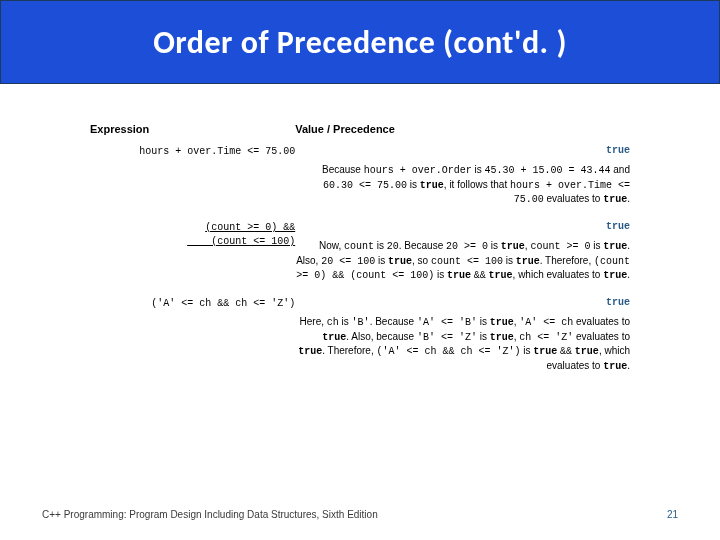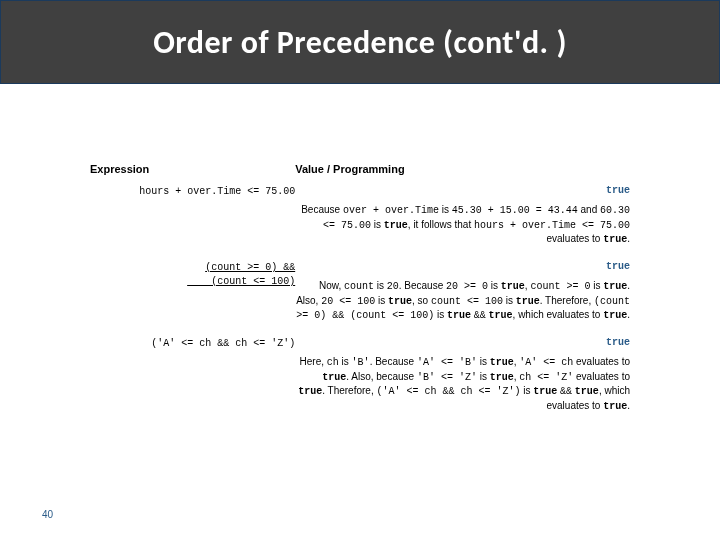--- a/index.html
+++ b/index.html
@@ -7,21 +7,21 @@
     width: 720px;
     height: 540px;
     background: #ffffff;
     font-family: Arial, Helvetica, sans-serif;
     position: relative;
     overflow: hidden;
   }
   .title-bar {
     width: 100%;
     height: 84px;
-    background: #404040;
+    background: #1d4ed8;
     border: 1px solid #1b3a5c;
     display: flex;
     align-items: center;
     justify-content: center;
   }
   .title-bar h1 {
     color: #ffffff;
     font-family: "Segoe UI", Calibri, Arial, sans-serif;
     font-weight: 700;
     font-size: 32px;
@@ -30,21 +30,20 @@
   .content {
     padding: 38px 90px 0 90px;
     font-size: 10px;
     color: #000;
     line-height: 1.35;
   }
   table.expr {
     width: 100%;
     border-collapse: collapse;
     table-layout: fixed;
-    margin-top: 40px;
   }
   table.expr col.left { width: 38%; }
   table.expr col.right { width: 62%; }
   table.expr th {
     text-align: left;
     font-weight: 700;
     font-family: Arial, sans-serif;
     font-size: 11px;
     padding-bottom: 4px;
   }
@@ -87,29 +86,29 @@
 
 <div class="content">
   <table class="expr">
     <colgroup>
         <col class="left">
         <col class="right">
       </colgroup>
     <thead>
       <tr>
         <th>Expression</th>
-        <th>Value / Programming</th>
+        <th>Value / Precedence</th>
       </tr>
     </thead>
     <tbody id="rows">
     <tr>
           <td><span class="mono" style="white-space: pre;">hours + over.Time &lt;= 75.00</span></td>
           <td>
             <span class="val-head">true</span>
-            <div class="explain">Because <span class="mono">over + over.Time</span> is <span class="mono">45.30 + 15.00 = 43.44</span> and <span class="mono">60.30 &lt;= 75.00</span> is <span class="kw">true</span>, it follows that <span class="mono">hours + over.Time &lt;= 75.00</span> evaluates to <span class="kw">true</span>.</div>
+            <div class="explain">Because <span class="mono">hours + over.Order</span> is <span class="mono">45.30 + 15.00 = 43.44</span> and <span class="mono">60.30 &lt;= 75.00</span> is <span class="kw">true</span>, it follows that <span class="mono">hours + over.Time &lt;= 75.00</span> evaluates to <span class="kw">true</span>.</div>
           </td>
         </tr>
         <tr>
           <td><span class="mono" style="white-space: pre; text-decoration: underline;">(count &gt;= 0) &amp;&amp;
     (count &lt;= 100)</span></td>
           <td>
             <span class="val-head">true</span>
             <div class="explain">Now, <span class="mono">count</span> is <span class="mono">20</span>. Because <span class="mono">20 &gt;= 0</span> is <span class="kw">true</span>, <span class="mono">count &gt;= 0</span> is <span class="kw">true</span>. Also, <span class="mono">20 &lt;= 100</span> is <span class="kw">true</span>, so <span class="mono">count &lt;= 100</span> is <span class="kw">true</span>. Therefore, <span class="mono">(count &gt;= 0) &amp;&amp; (count &lt;= 100)</span> is <span class="kw">true</span> <span class="mono">&amp;&amp;</span> <span class="kw">true</span>, which evaluates to <span class="kw">true</span>.</div>
           </td>
         </tr>
@@ -118,14 +117,15 @@
           <td>
             <span class="val-head">true</span>
             <div class="explain">Here, <span class="mono">ch</span> is <span class="mono">'B'</span>. Because <span class="mono">'A' &lt;= 'B'</span> is <span class="kw">true</span>, <span class="mono">'A' &lt;= ch</span> evaluates to <span class="kw">true</span>. Also, because <span class="mono">'B' &lt;= 'Z'</span> is <span class="kw">true</span>, <span class="mono">ch &lt;= 'Z'</span> evaluates to <span class="kw">true</span>. Therefore, <span class="mono">('A' &lt;= ch &amp;&amp; ch &lt;= 'Z')</span> is <span class="kw">true</span> <span class="mono">&amp;&amp;</span> <span class="kw">true</span>, which evaluates to <span class="kw">true</span>.</div>
           </td>
         </tr>
       </tbody>
   </table>
 </div>
 
 <div class="footer">
-  <span class="pg">40</span>
+  <span>C++ Programming: Program Design Including Data Structures, Sixth Edition</span>
+  <span class="pg">21</span>
 </div>
 
 </body></html>

